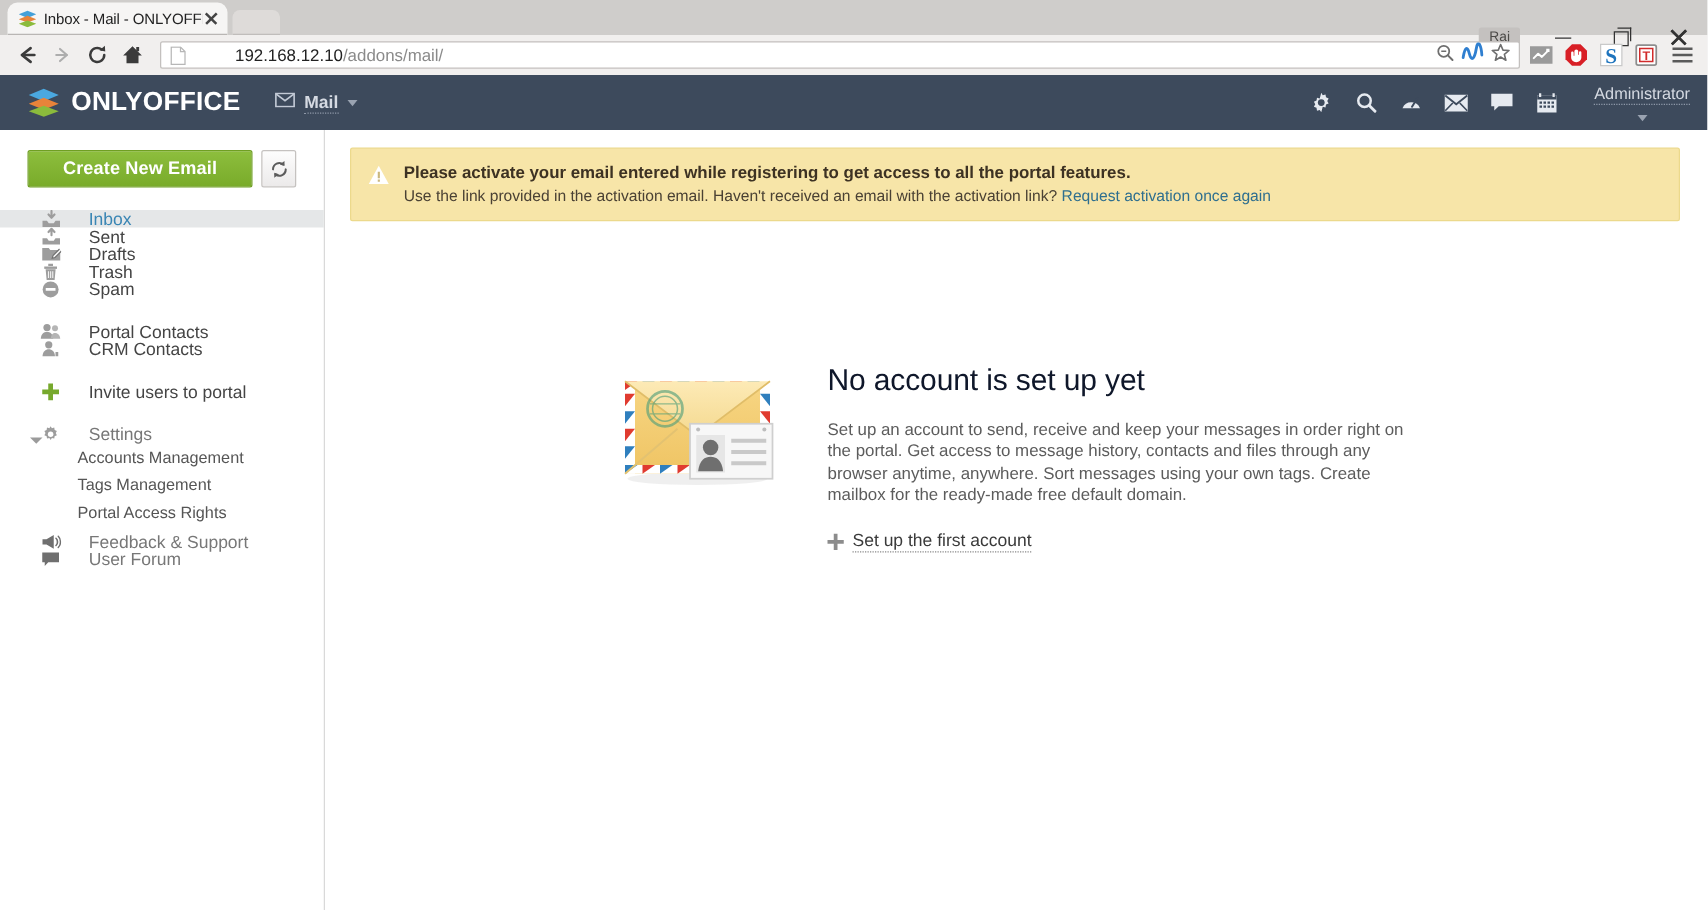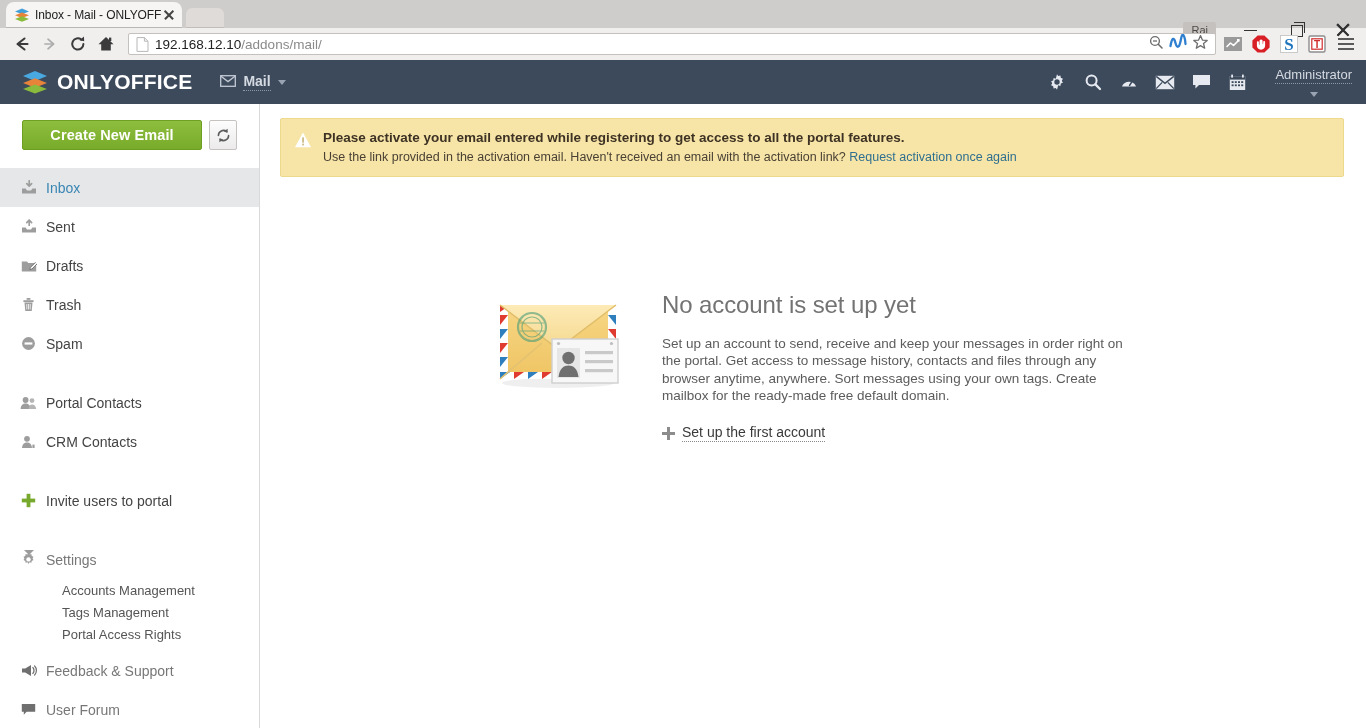--- a/index.html
+++ b/index.html
@@ -57,21 +57,21 @@
   .wb-close::after { transform: rotate(-45deg); }
 
   .toolbar { height: 32px; background: #f1efee; display: flex; align-items: center; padding: 0 8px; }
   .navbtn {
     width: 28px; height: 28px; position: relative; cursor: pointer; flex: none;
     display: flex; align-items: center; justify-content: center;
   }
   .urlbar {
     flex: 1; height: 22px; background: #fff; border: 1px solid #c3c0be;
     border-radius: 2px; display: flex; align-items: center; margin: 0 6px 0 8px;
-    padding: 0 4px; position: relative;
+    padding: 0 4px; position: relative; gap: 33px;
   }
   .url-doc-icon { width: 13px; height: 15px; flex: none; margin: 0 6px 0 3px; }
   .url-text { font-size: 13.5px; color: #222; white-space: nowrap; }
   .url-text .dim { color: #8a8a8a; }
   .url-icons { margin-left: auto; display: flex; align-items: center; gap: 5px; padding-right: 2px; }
   .ext-icons { display: flex; align-items: center; gap: 6px; }
   .ext-icon { width: 22px; height: 22px; position: relative; cursor: pointer; flex: none; }
   .menu-btn { width: 24px; height: 24px; position: relative; cursor: pointer; margin-left: 6px; flex: none; }
   .menu-btn span { position: absolute; left: 4px; width: 16px; height: 2px; background: #5a5a5a; }
   .menu-btn span:nth-child(1) { top: 6px; }
@@ -119,22 +119,22 @@
     flex: 1; height: 30px; background: linear-gradient(#8dbe3d, #79ab2a);
     border: 1px solid #6f9f22; border-radius: 2px; color: #fff; font-size: 14.5px;
     font-weight: bold; cursor: pointer; font-family: inherit; letter-spacing: 0.1px;
   }
   .btn-refresh {
     width: 28px; height: 30px; background: linear-gradient(#fdfdfd, #eceaea);
     border: 1px solid #c5c2c0; border-radius: 2px; cursor: pointer;
     display: flex; align-items: center; justify-content: center;
   }
   .nav-item {
-    display: flex; align-items: center; gap: 9px; height: 39px;
-    padding-left: 20px; cursor: pointer; font-size: 14px; color: #444;
+    display: flex; align-items: center; gap: 22px; height: 14px;
+    padding-left: 32px; cursor: pointer; font-size: 14px; color: #444;
   }
   .nav-item.active { background: #e5e7e8; }
   .nav-item.active .nav-label { color: #3a86b4; }
   .nav-icon { width: 17px; height: 16px; flex: none; display: flex; align-items: center; justify-content: center; }
   .nav-label { white-space: nowrap; }
   .nav-gap { height: 20px; }
   .nav-sub {
     padding-left: 62px; height: 22px; display: flex; align-items: center;
     font-size: 13px; color: #555; cursor: pointer;
   }
@@ -152,21 +152,21 @@
   }
   .banner-ico { width: 18px; height: 18px; flex: none; margin-top: 1px; }
   .banner-title { font-size: 13.5px; font-weight: bold; color: #3d3223; margin-bottom: 5px; }
   .banner-sub { font-size: 12.5px; color: #4e4staff; color: #4a4134; }
   .banner-sub a { color: #2f6f8f; cursor: pointer; }
 
   
   .empty-wrap { display: flex; gap: 34px; padding: 108px 0 0 216px; }
   .empty-img { width: 132px; height: 100px; flex: none; position: relative; }
   .empty-body { max-width: 470px; }
-  .empty-title { font-size: 24px; color: #737373; font-weight: normal; margin-bottom: 16px; letter-spacing: -0.1px; }
+  .empty-title { font-size: 24px; color: #0f172a; font-weight: normal; margin-bottom: 16px; letter-spacing: -0.1px; }
   .empty-desc { font-size: 13.5px; color: #5c5c5c; line-height: 17.3px; margin-bottom: 20px; }
   .empty-link { display: inline-flex; align-items: center; gap: 7px; cursor: pointer; }
   .plus-ico { width: 13px; height: 13px; position: relative; flex: none; }
   .plus-ico::before, .plus-ico::after { content: ""; position: absolute; background: #8c8c8c; }
   .plus-ico::before { left: 0; top: 5px; width: 13px; height: 3.2px; }
   .plus-ico::after { left: 5px; top: 0; width: 3.2px; height: 13px; }
   .empty-link .lnk {
     font-size: 14px; color: #3a3a3a; border-bottom: 1px dotted #8a8a8a; padding-bottom: 1px;
   }
 </style>

